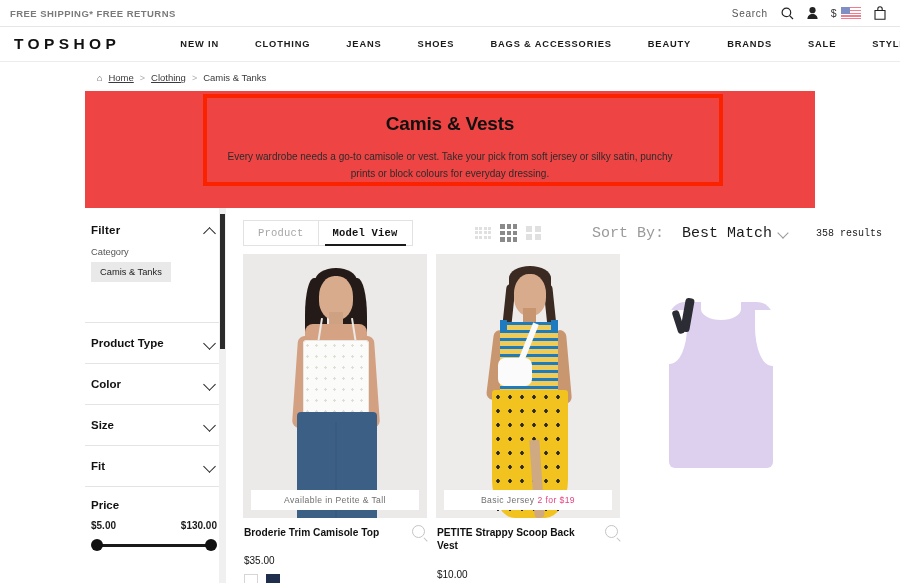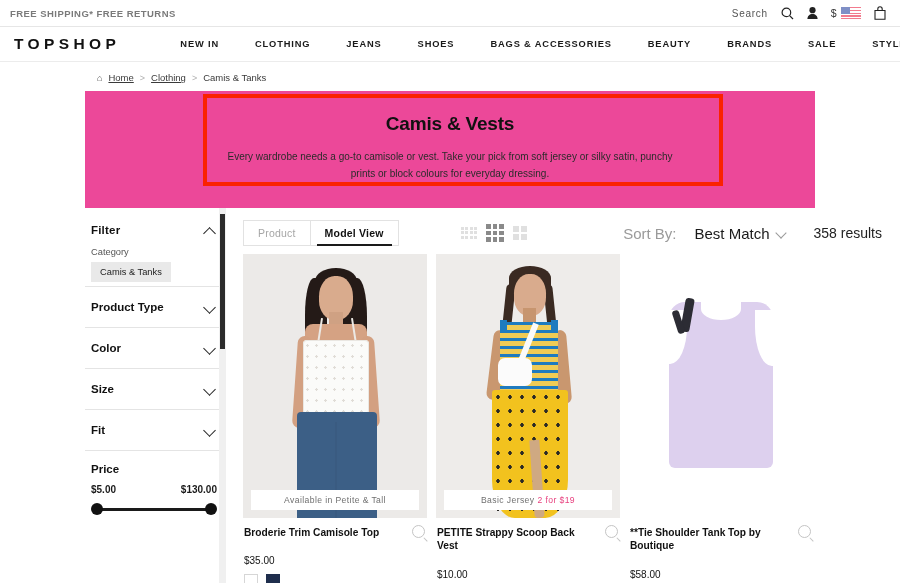--- a/index.html
+++ b/index.html
@@ -50,21 +50,21 @@
   
   .breadcrumb {
     display: flex; align-items: center; gap: 6px;
     padding: 10px 0 8px 97px; font-size: 9.5px; color: #3a3a3a;
   }
   .breadcrumb a { color: #3a3a3a; text-decoration: underline; }
   .crumb-sep { color: #b0b0b0; font-size: 9px; }
   .home-ico { font-size: 9px; color: #333; }
 
   
-  .hero-wrap { background: #ec4899; margin: 0 85px; padding: 22px 0 26px; position: relative; }
+  .hero-wrap { background: #ef4444; margin: 0 85px; padding: 22px 0 26px; position: relative; }
   .hero-title {
     text-align: center; font-size: 19px; font-weight: 700;
     letter-spacing: -0.2px; color: #111; margin-bottom: 14px;
   }
   .hero-desc {
     text-align: center; font-size: 10px; line-height: 1.65; color: #2b2b2b;
     max-width: 470px; margin: 0 auto;
   }
   .redbox {
     position: absolute; left: 118px; top: 3px;
@@ -84,21 +84,21 @@
   .cat-label { font-size: 9.3px; color: #555; padding: 7px 6px 4px 6px; }
   .chip {
     display: inline-block; background: #e9e9e9; font-size: 9.3px; color: #222;
     padding: 5px 9px; margin: 1px 0 0 6px;
   }
   .filter-row {
     display: flex; align-items: center; justify-content: space-between;
     font-size: 11.5px; font-weight: 700; padding: 14px 6px;
     border-top: 1px solid #e4e4e4;
   }
-  .filter-row.first { margin-top: 4px; }
+  .filter-row.first { margin-top: 40px; }
   .chev { width: 13px; height: 8px; position: relative; display:inline-block; }
   .chev::before {
     content: ""; position: absolute; left: 1px; top: 0;
     width: 8px; height: 8px; border-right: 1.6px solid #222; border-bottom: 1.6px solid #222;
     transform: rotate(45deg);
   }
   .chev.up::before { transform: rotate(-135deg); top: 3px; }
   .price-block { padding: 12px 6px 0 6px; border-top: 1px solid #e4e4e4; }
   .price-title { font-size: 11.5px; font-weight: 700; margin-bottom: 9px; }
   .price-vals { display: flex; justify-content: space-between; font-size: 10px; font-weight: 600; color: #1a1a1a; }
@@ -107,21 +107,21 @@
   .slider-knob { position: absolute; top: 1px; width: 12px; height: 12px; border-radius: 50%; background: #111; }
   .slider-knob.lo { left: 0; }
   .slider-knob.hi { right: 0; }
 
   
   .scroll-col { position: absolute; left: 219px; top: 0; width: 7px; height: 383px; background: #f0f0f0; }
   .scroll-thumb { position: absolute; left: 1px; top: 6px; width: 5px; height: 135px; background: #2b2b2b; }
 
   
   .results { flex: 1; margin-left: 20px; padding-top: 8px; padding-right: 18px; }
-  .toolbar { display: flex; align-items: center; height: 34px; }
+  .toolbar { display: flex; align-items: center; height: 34px; font-family: Liberation Mono, monospace; }
   .viewtoggle { display: flex; border: 1px solid #e2e2e2; background: #fff; height: 26px; }
   .vt-btn {
     display: flex; align-items: center; padding: 0 14px;
     font-size: 10.5px; color: #a6a6a6; letter-spacing: 0.2px; cursor: pointer;
     border-right: 1px solid #e2e2e2;
   }
   .vt-btn:last-child { border-right: none; }
   .vt-btn.active { color: #111; font-weight: 700; position: relative; }
   .vt-btn.active::after {
     content: ""; position: absolute; left: 6px; right: 6px; bottom: -1px; height: 2px; background: #1a1a1a;
@@ -132,21 +132,21 @@
   .gicon.g3 { grid-template-columns: repeat(3, 4.4px); grid-template-rows: repeat(3, 4.4px); gap: 2px; }
   .gicon.g2 { grid-template-columns: repeat(2, 6px); grid-template-rows: repeat(2, 6px); gap: 2.4px; }
   .gicon i { display: block; width: 100%; height: 100%; background: #e0e0e0; }
   .gicon.active i { background: #8a8a8a; }
   .sortwrap { margin-left: auto; display: flex; align-items: center; gap: 26px; }
   .sort { display: flex; align-items: center; gap: 6px; font-size: 15px; }
   .sort .lbl { color: #9a9a9a; }
   .sort .val { color: #1a1a1a; padding-left: 12px; }
   .sort .chev { width: 12px; }
   .sort .chev::before { border-color: #9a9a9a; width: 7px; height: 7px; }
-  .count { font-size: 14px; color: #222; }
+  .count { font-size: 10px; color: #222; }
 
   .product-grid { display: flex; gap: 9px; margin-top: 4px; }
   .card { width: 184px; position: relative; }
   .thumb { width: 184px; height: 264px; position: relative; overflow: hidden; background: #efefef; }
   .badge {
     position: absolute; left: 8px; right: 8px; bottom: 8px; height: 20px;
     background: #fff; display: flex; align-items: center; justify-content: center;
     font-size: 8.6px; color: #6f6f6f; letter-spacing: 0.4px; white-space: nowrap;
   }
   .badge .hl { color: #e8417f; margin-left: 3px; }
@@ -469,23 +469,18 @@
           <div class="thumb">
             <div class="ph bg3">
               <span class="p3-top"></span>
               <span class="p3-neck"></span>
               <span class="p3-arm-l"></span>
               <span class="p3-arm-r"></span>
               <span class="p3-tie"></span>
               <span class="p3-tie2"></span>
             </div>
           </div>
-          <div class="meta">
-            <div class="pname">**Tie Shoulder Tank Top by Boutique</div>
-            <div class="pprice">$58.00</div>
-            <span class="qv"></span>
-          </div>
         </div>
 
       </div>
     </div>
   </div>
 </div>
 
 </body></html>

